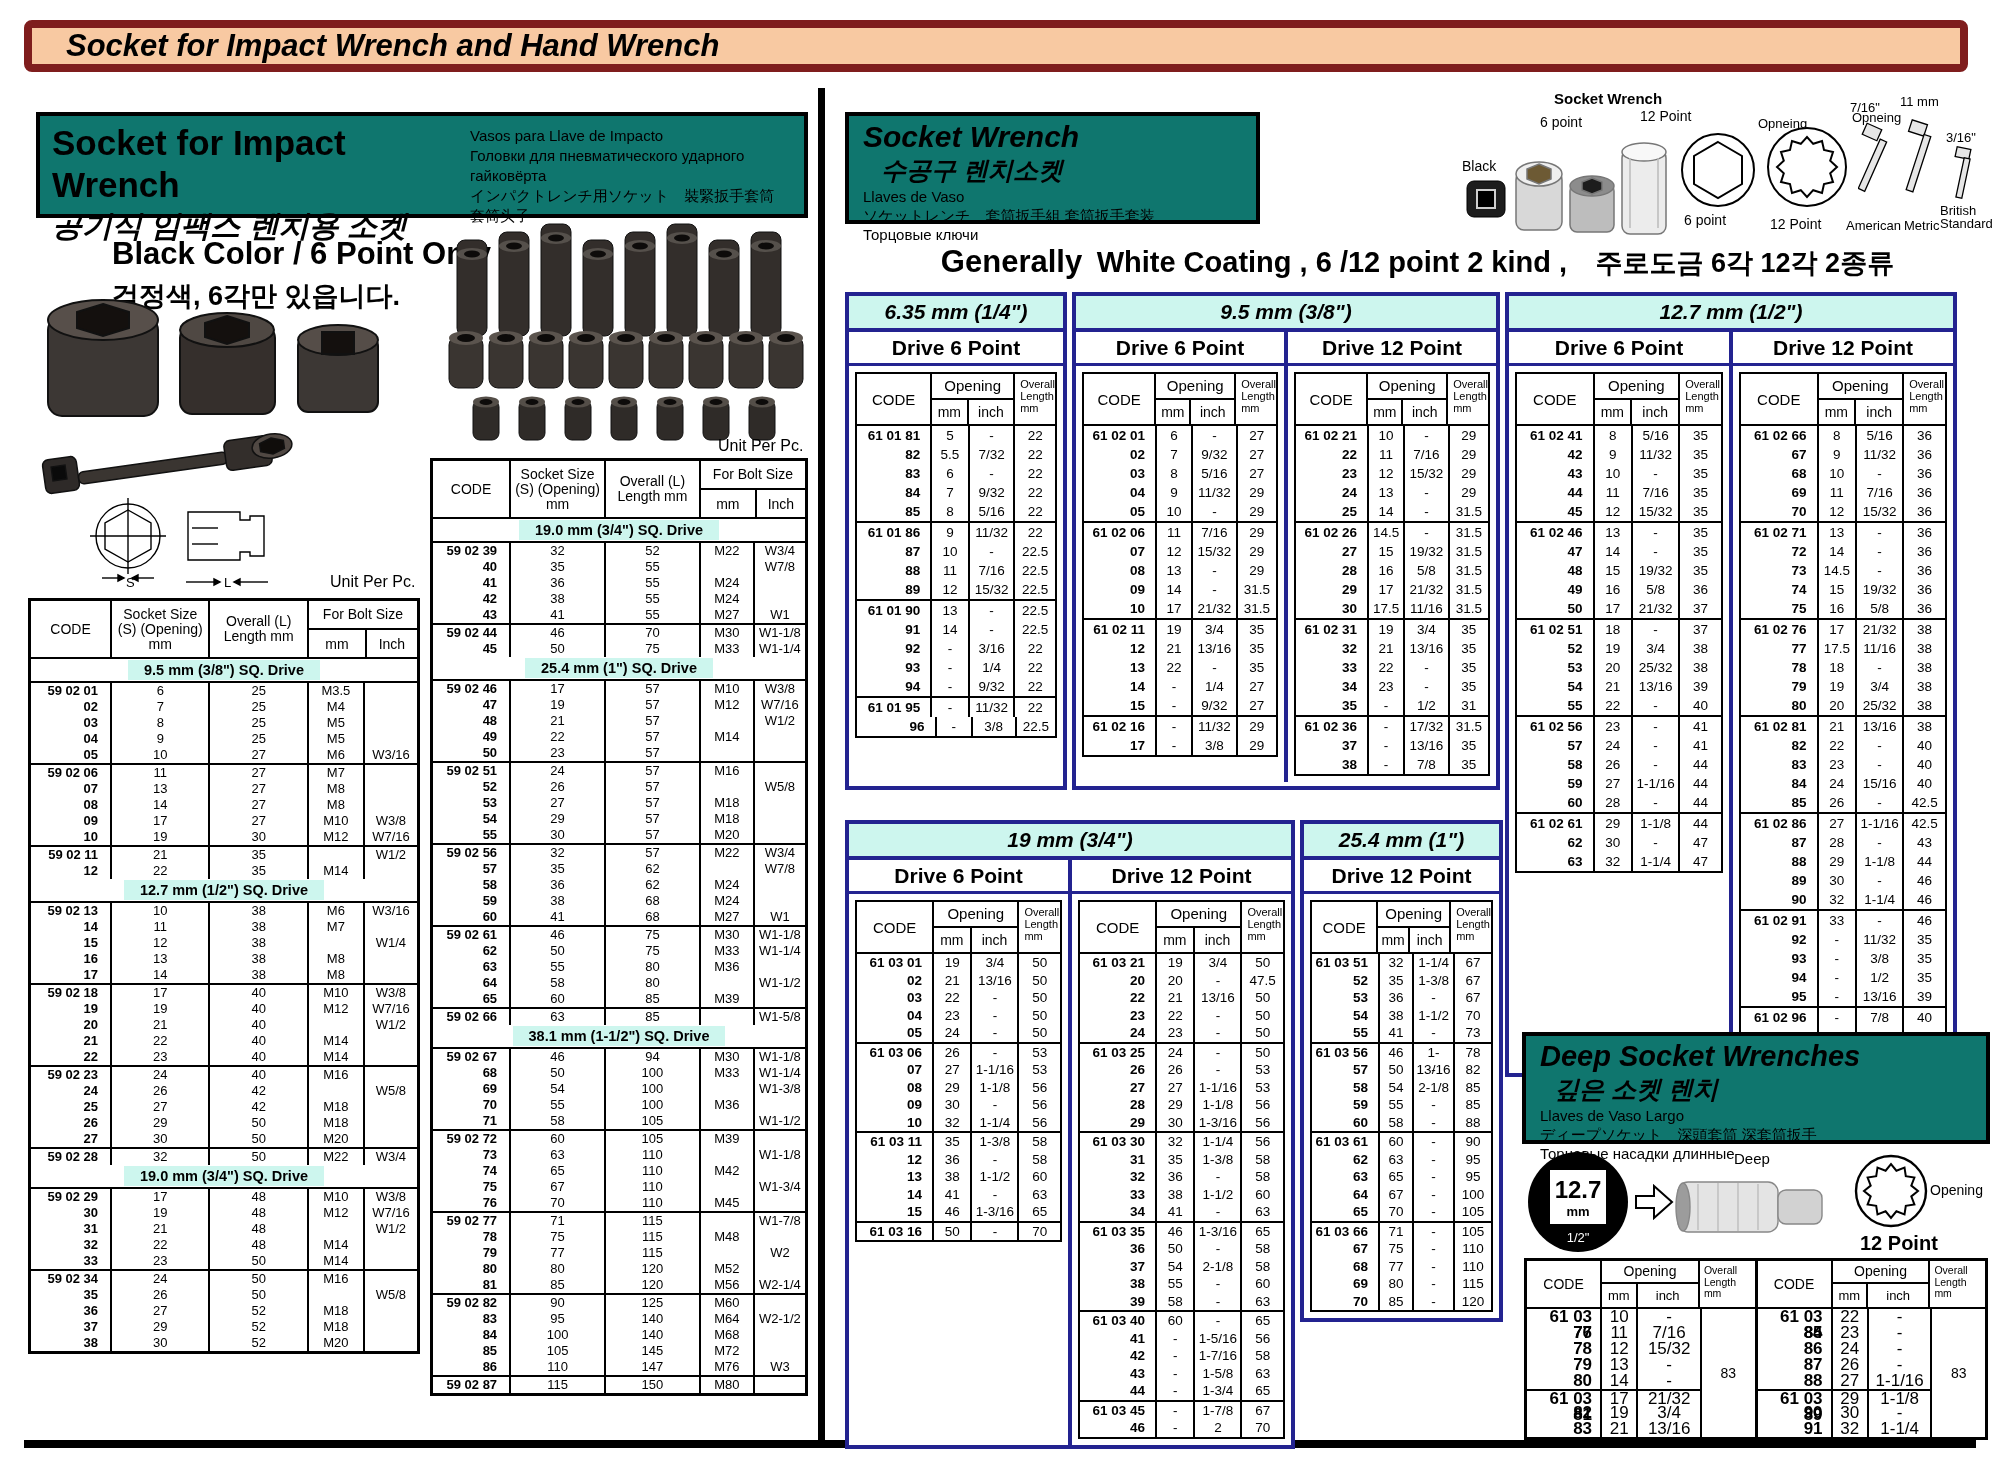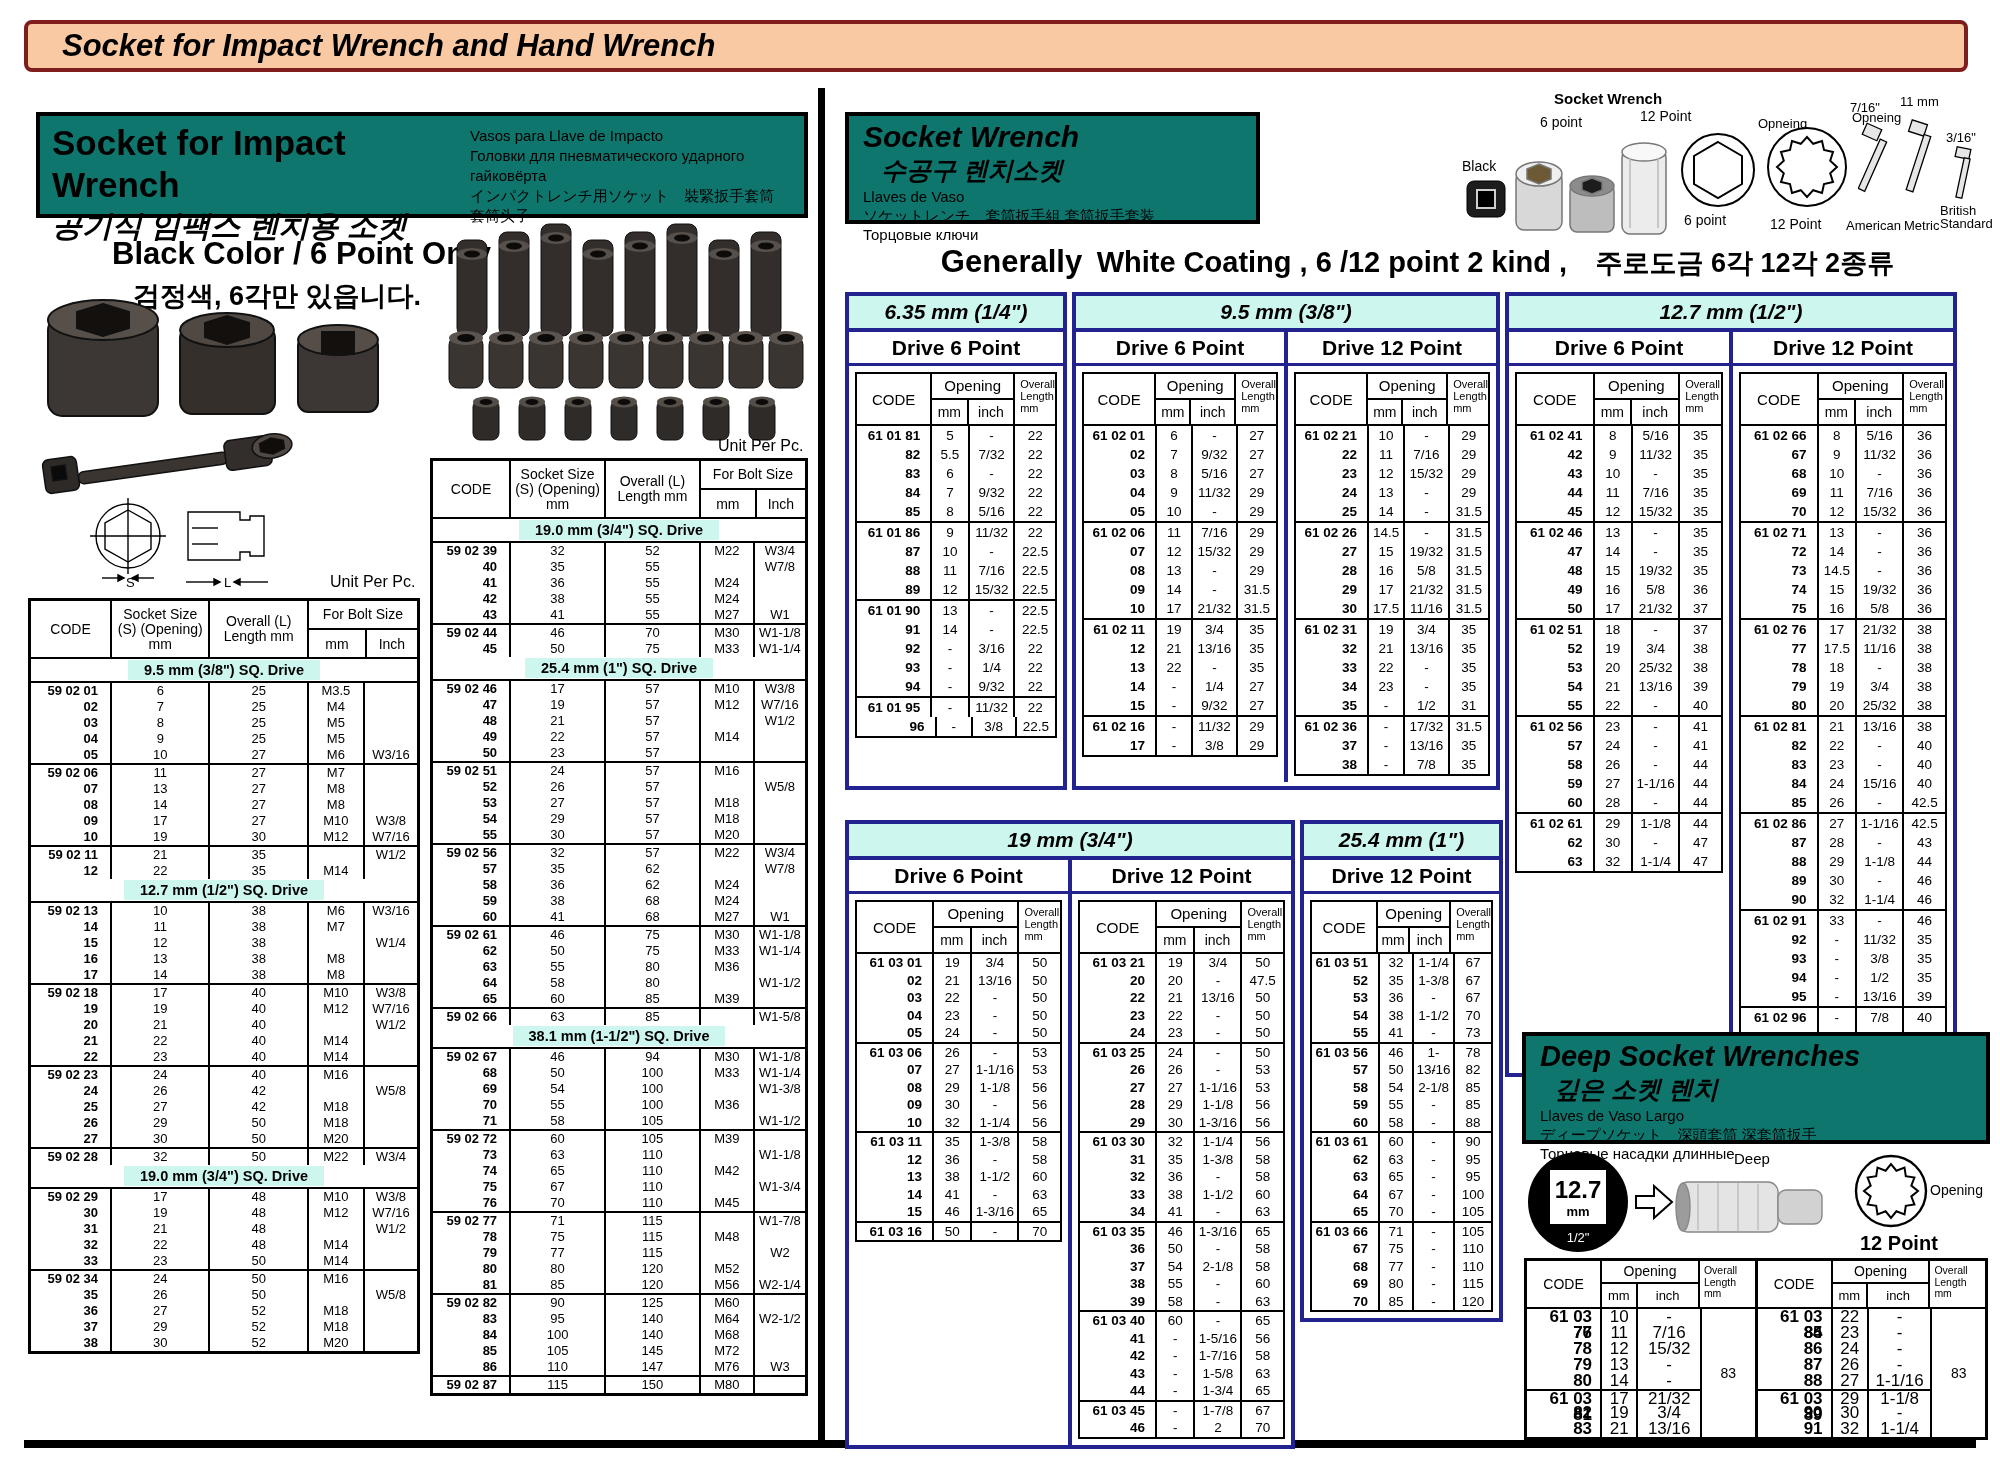--- a/index.html
+++ b/index.html
@@ -2,40 +2,40 @@
 <html><head>
 <meta charset="utf-8">
 <style>
   html,body{margin:0;padding:0;background:#e8e8e8;}
   .page{position:relative;width:2000px;height:1472px;background:#ffffff;
         font-family:"Liberation Sans",sans-serif;color:#000;overflow:hidden;}
   .abs{position:absolute;}
 
   
   .banner{left:24px;top:20px;width:1944px;height:52px;background:#f8c9a2;
-          border:4px solid #7f1d1d;border-radius:8px;display:flex;align-items:center;padding-left:34px;box-sizing:border-box;}
+          border:8px solid #7f1d1d;border-radius:8px;display:flex;align-items:center;padding-left:34px;box-sizing:border-box;}
   .banner .en{font-style:italic;font-weight:bold;font-size:31px;}
   .banner .kr{font-weight:bold;font-size:28px;margin-left:46px;}
 
   .vdivider{left:818px;top:88px;width:7px;height:1352px;background:#000;}
   .bottombar{left:24px;top:1440px;width:1952px;height:8px;background:#000;}
 
   
   .cyanbox{background:#0f766e;border:4px solid #000;box-sizing:border-box;}
   .lh{left:36px;top:112px;width:772px;height:106px;display:flex;padding:6px 12px;}
   .lh .t1{font-weight:bold;font-size:35px;line-height:42px;}
   .lh .t2{font-weight:bold;font-style:italic;font-size:30px;line-height:40px;}
   .lh .langs{margin-left:18px;font-size:15px;line-height:20px;padding-top:4px;width:330px;}
   .rh{left:845px;top:112px;width:415px;height:112px;padding:4px 14px;}
   .rh .t1{font-weight:bold;font-style:italic;font-size:30px;display:inline-block;}
   .rh .t2{font-weight:bold;font-style:italic;font-size:25px;display:inline-block;margin-left:18px;}
   .rh .l{font-size:15px;line-height:19px;}
 
   .note1{left:112px;top:236px;font-weight:bold;font-size:31px;}
-  .note2{left:112px;top:278px;font-weight:bold;font-size:27px;margin-left:21px;}
+  .note2{left:112px;top:278px;font-weight:bold;font-size:27px;}
 
   .unit{font-size:16px;}
 
   
   .imp-table{position:absolute;background:#fff;border:3px solid #000;box-sizing:border-box;font-size:13px;}
   .imp-head{display:flex;border-bottom:2px solid #000;text-align:center;}
   .ihc{display:flex;flex-direction:column;justify-content:center;min-height:56px;font-size:14px;}
   .ic1{width:21%;border-right:2px solid #000;box-sizing:border-box;}
   .ic2{width:25.5%;border-right:2px solid #000;box-sizing:border-box;}
   .ic3{width:25.5%;border-right:2px solid #000;box-sizing:border-box;}

